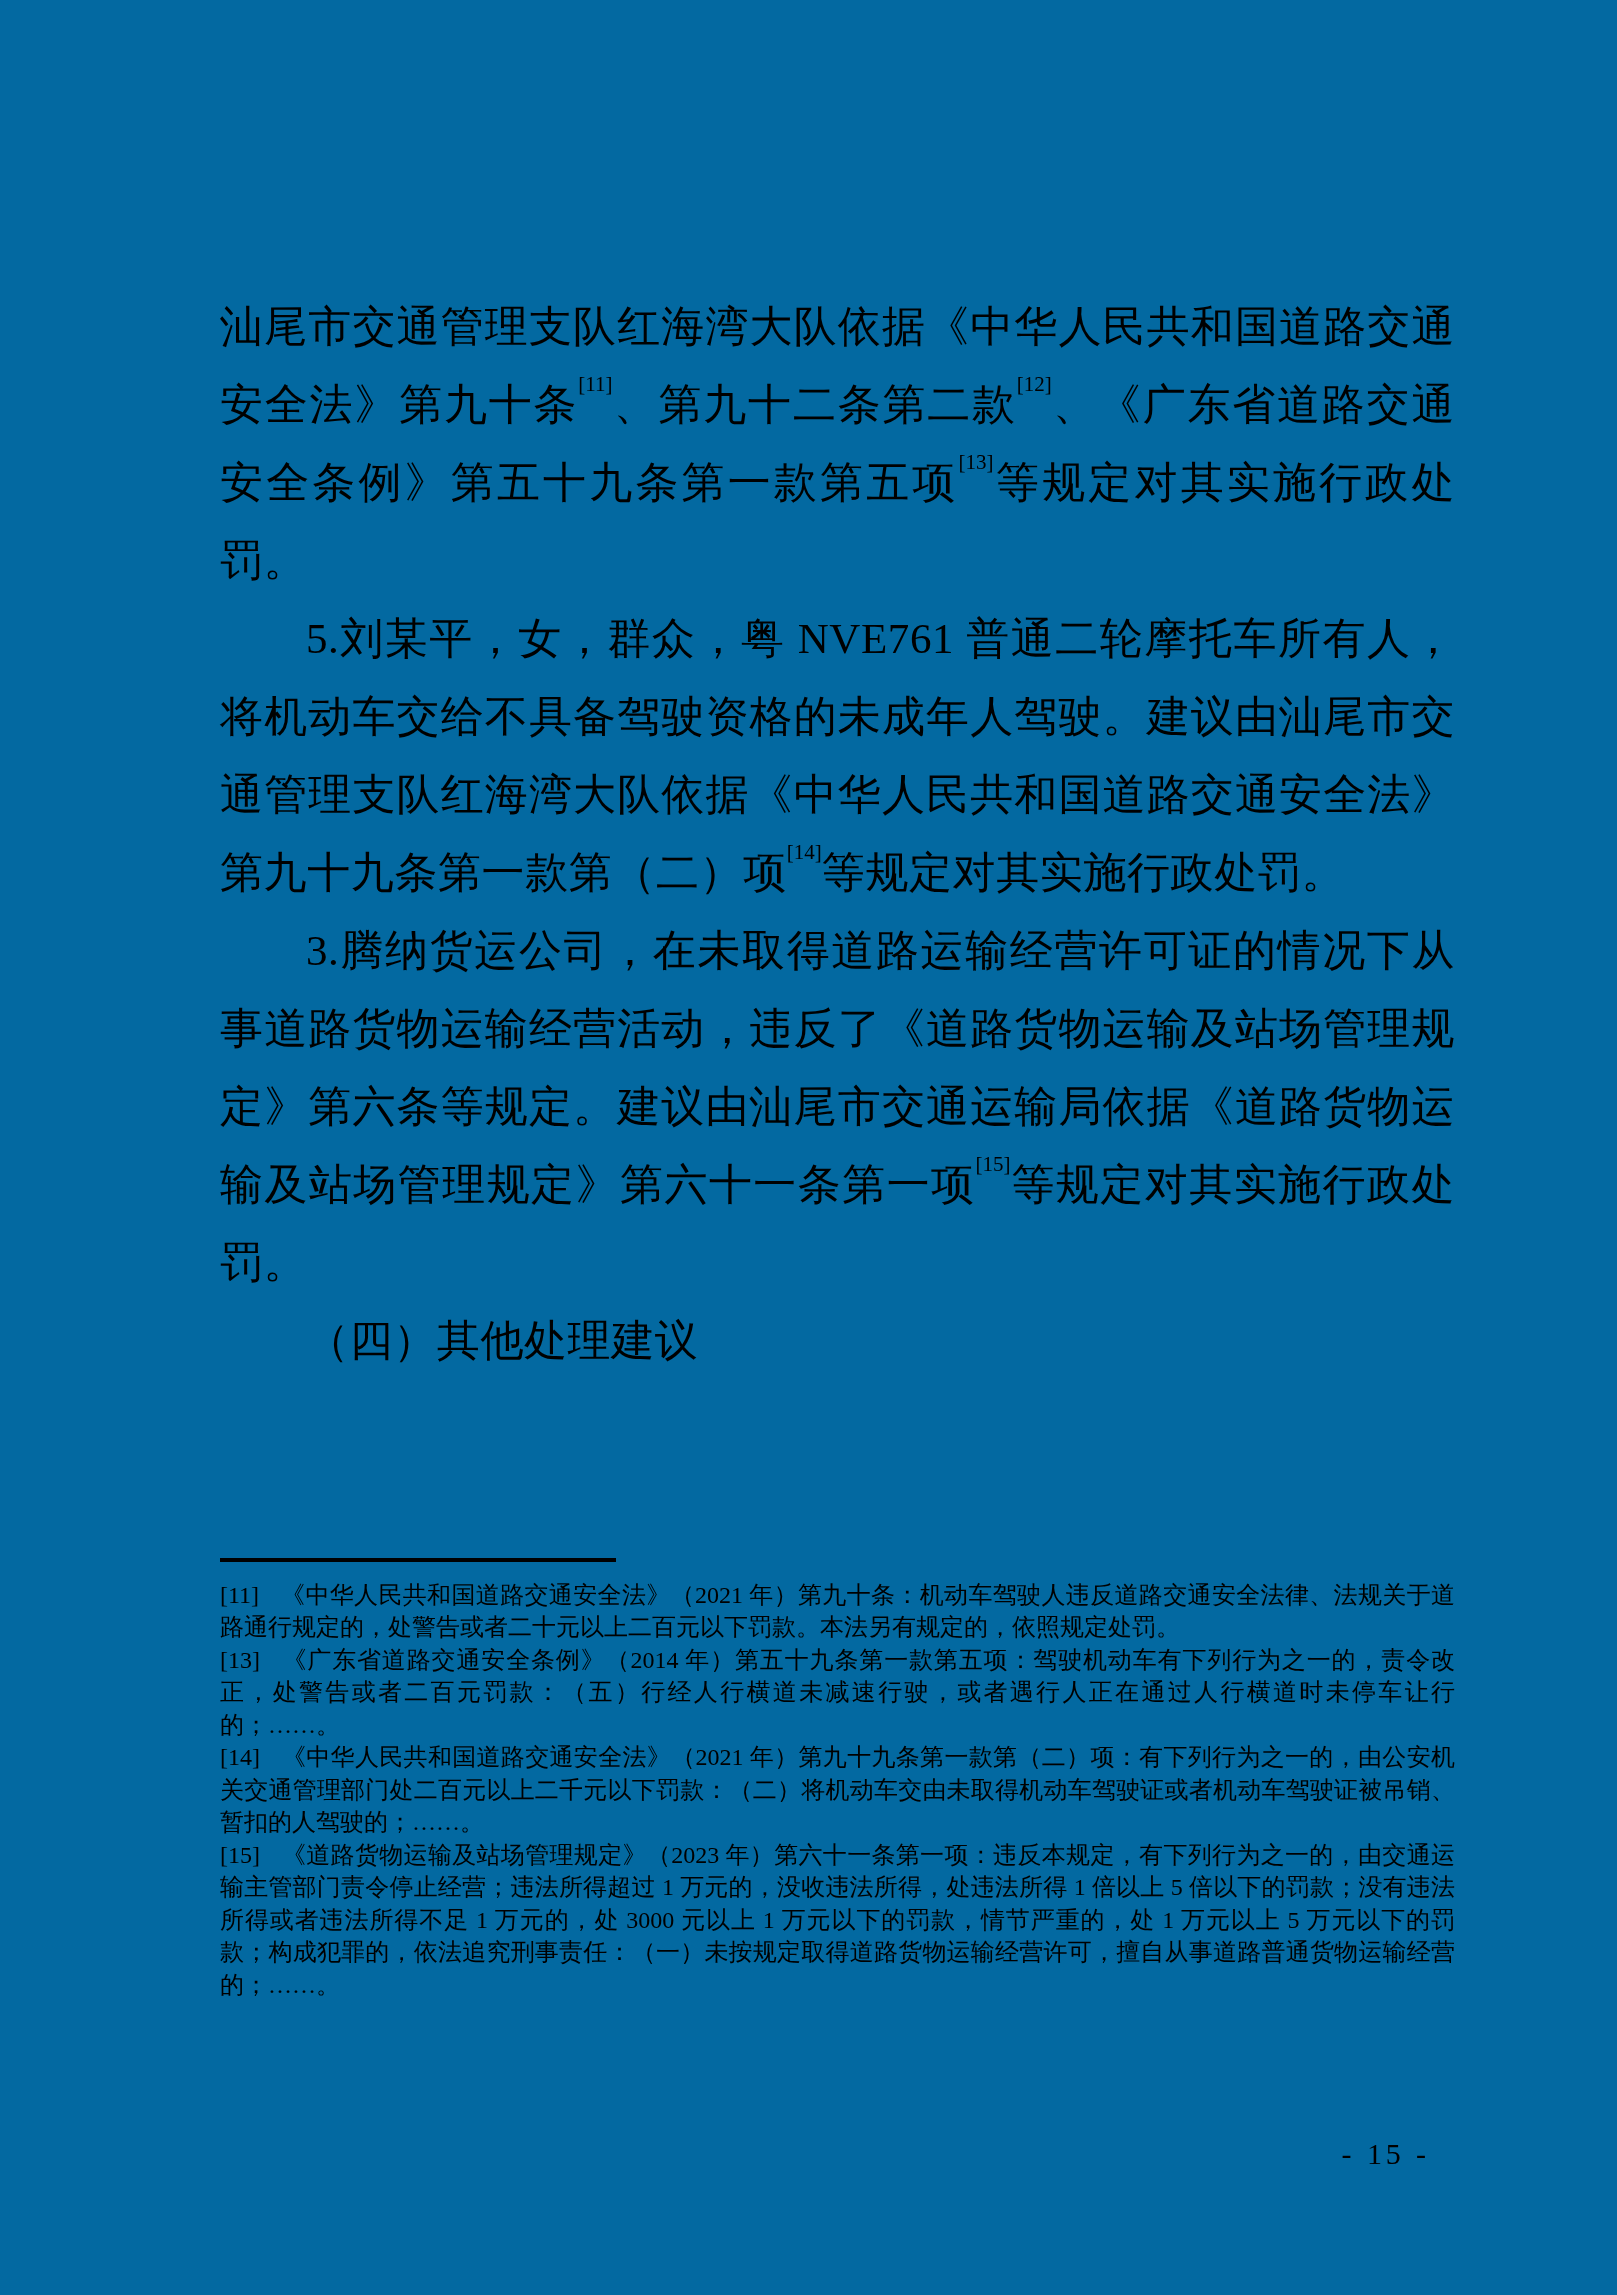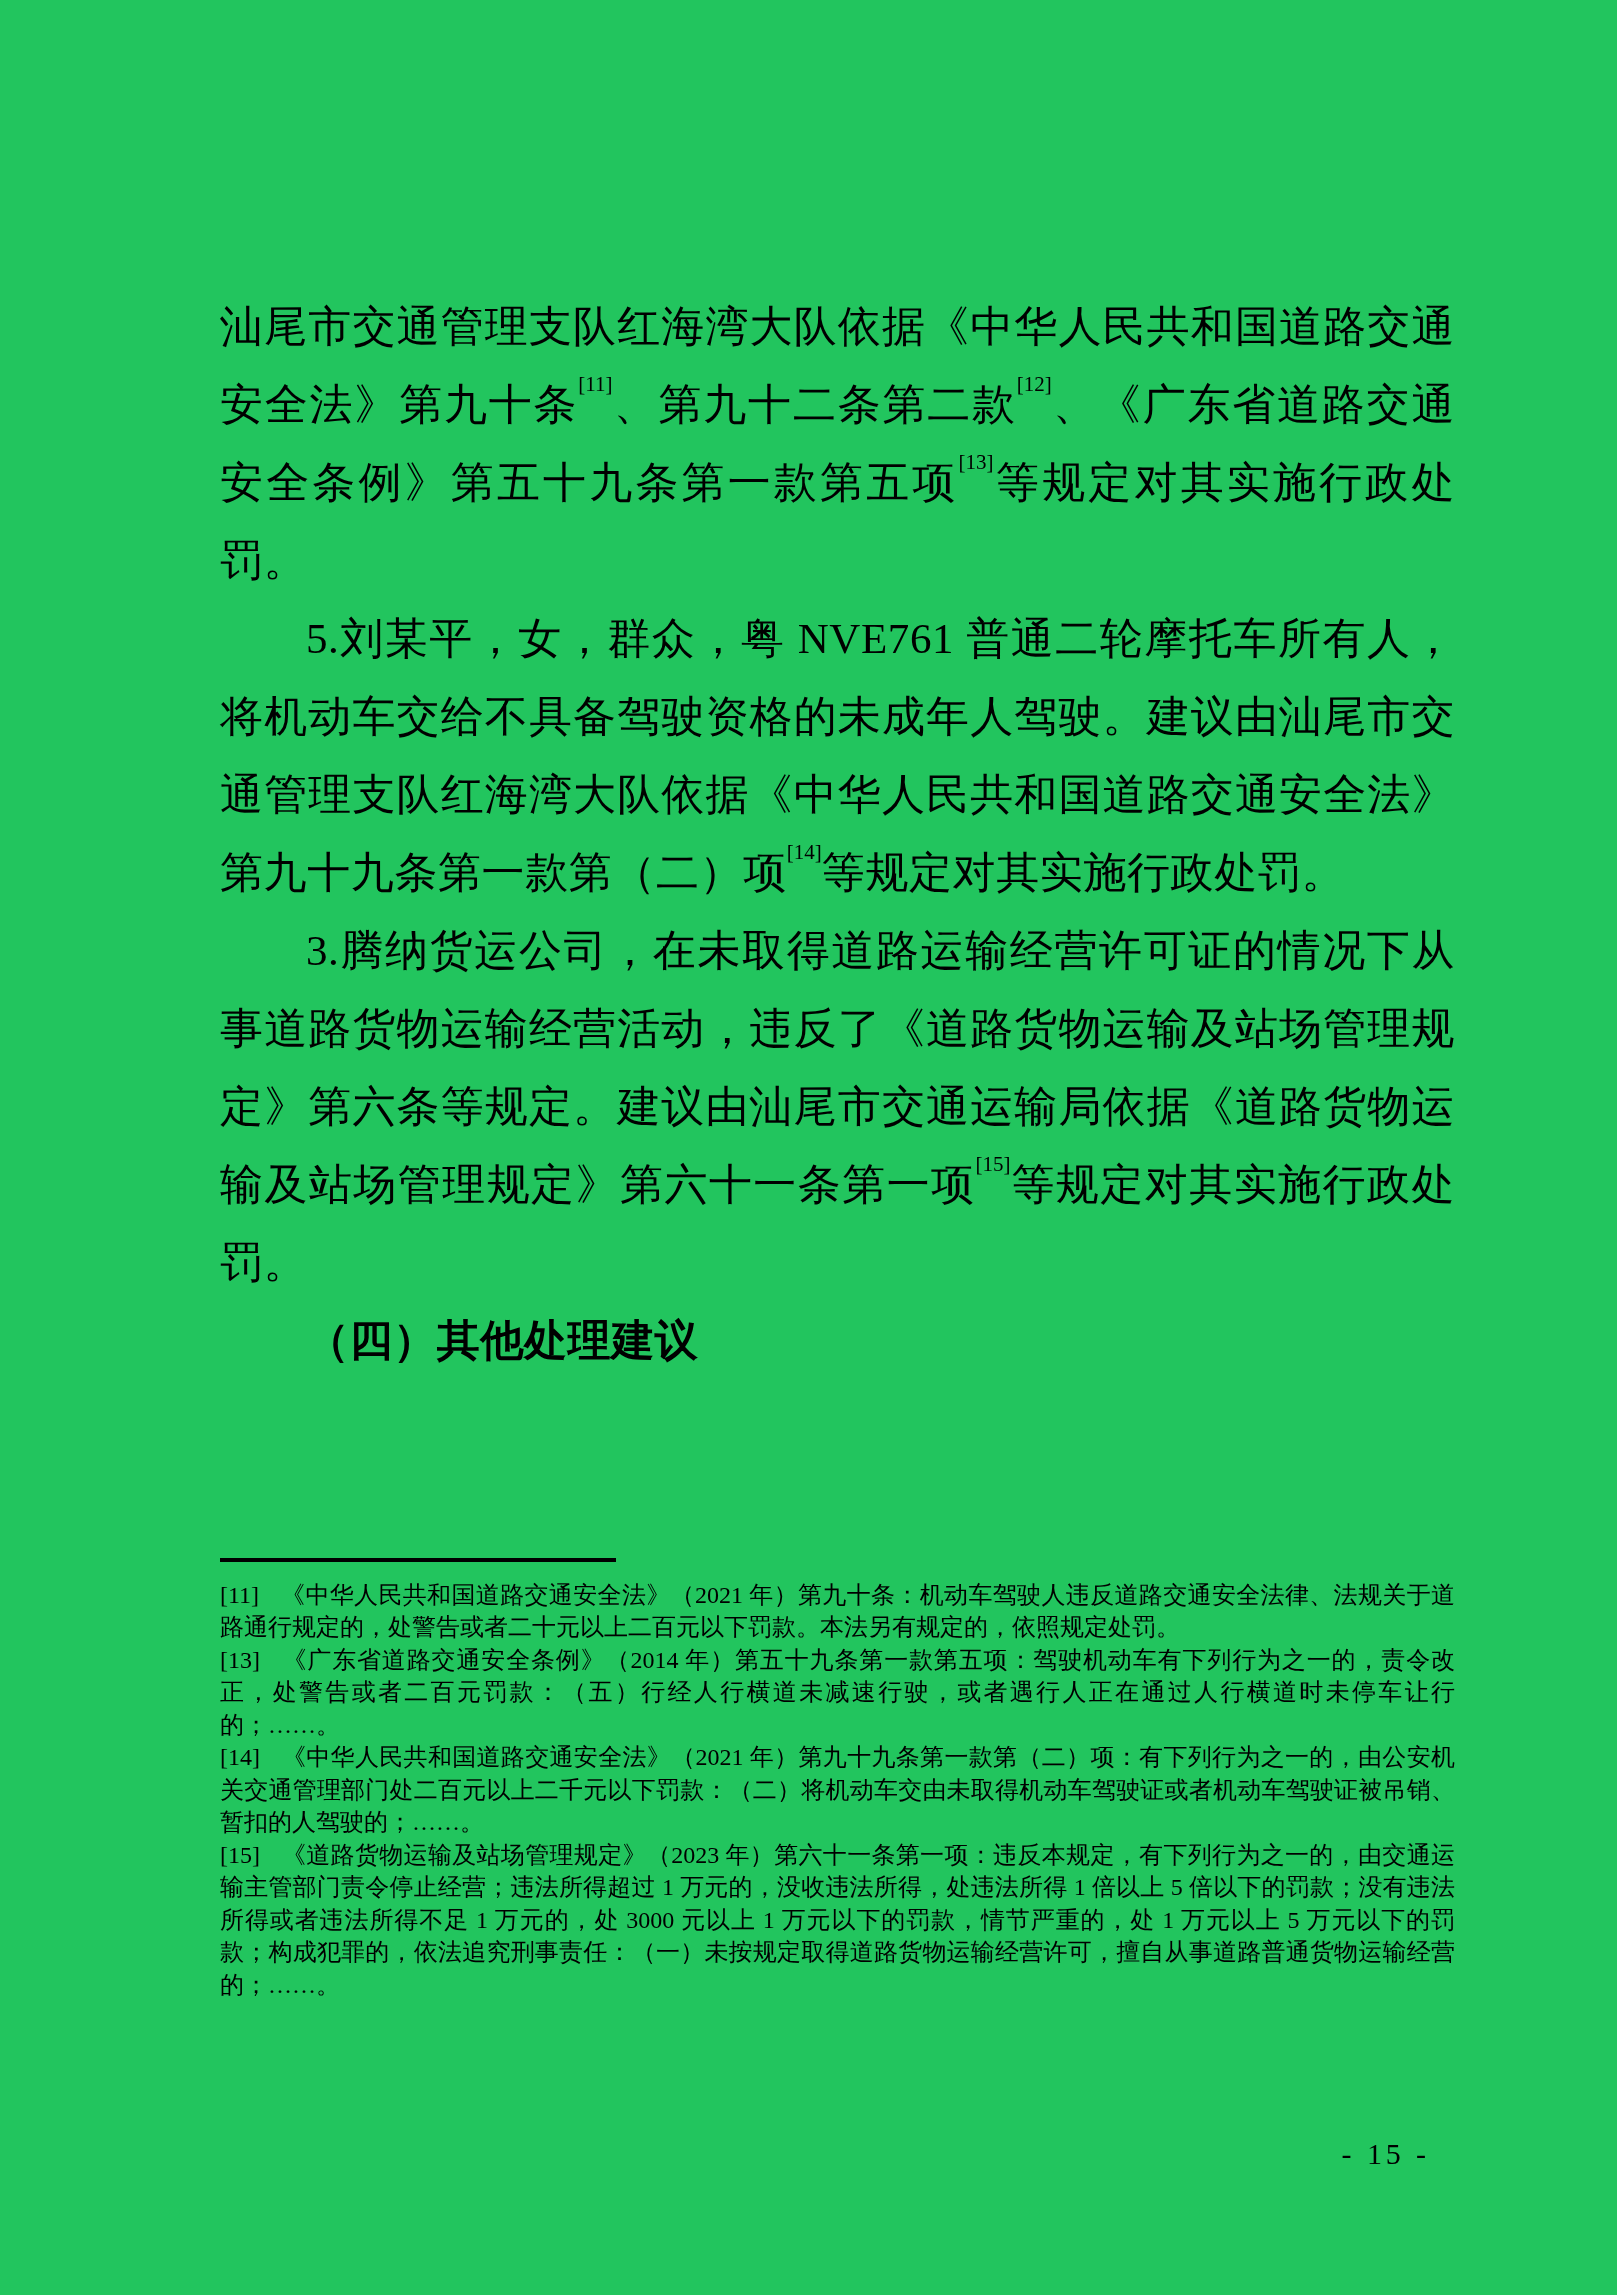--- a/index.html
+++ b/index.html
@@ -1,39 +1,39 @@
 <!DOCTYPE html>
 <html style="font-size:10.4px"><head>
 <meta charset="utf-8">
 <style>
   html,body{margin:0;padding:0;background:#ffffff;}
   .page{
     position:relative;
     width:1618px;
     height:2295px;
-    background:#22c55e;
+    background:#0369a1;
     color:#000000;
     font-family:"Liberation Serif","DejaVu Serif",serif;
     overflow:hidden;
   }
   .body-text{
     position:absolute;
     left:220px;
     width:1235px;
     top:288px;
     font-size:43px;
     line-height:78px;
     text-align:justify;
     text-justify:inter-ideograph;
     letter-spacing:0.6px;
   }
   .body-text p{margin:0;padding:0;}
   .para-indent{text-indent:2em;}
   .section-heading{
-    font-weight:bold;
+    font-weight:normal;
     text-indent:2em;
   }
   sup.fn-ref{
     font-size:21px;
     line-height:0;
     position:relative;
     top:-0.6em;
     letter-spacing:0;
   }
   .footnotes{

